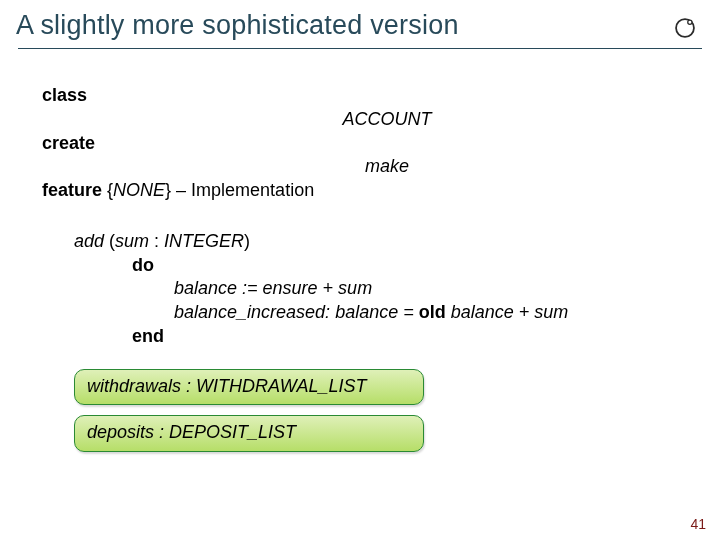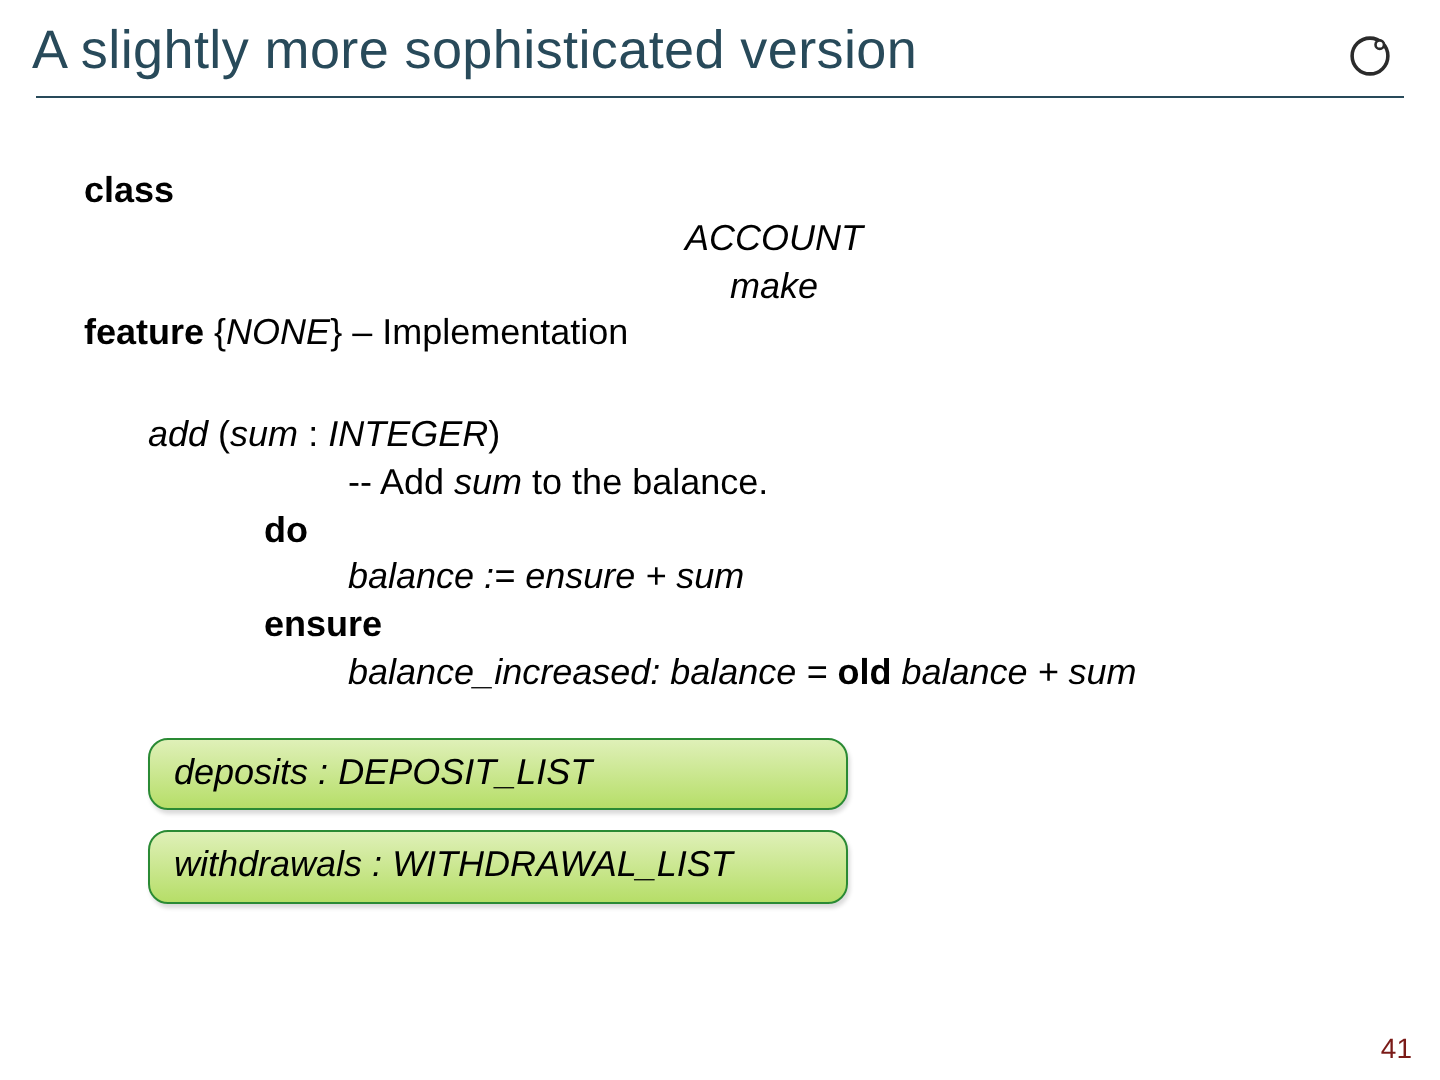--- a/index.html
+++ b/index.html
@@ -112,51 +112,51 @@
   <div class="title-underline"></div>
 
   <div class="body">
 
     <div>
       <span class="kw">class</span>
     </div>
     <div class="ind1">
       <span class="ital">ACCOUNT</span>
     </div>
+    <div>
+      <span class="kw">create</span>
+    </div>
     <div class="ind1">
       <span class="ital">make</span>
     </div>
     <div>
       <span class="kw">feature</span><span> {</span><span class="ital">NONE</span><span>}</span><span> – Implementation</span>
     </div>
 
     <div class="sec2">
       <div>
         <span class="ital">add </span><span>(</span><span class="ital">sum </span><span>: </span><span class="ital">INTEGER</span><span>)</span>
       </div>
-      <div class="ind3">
-        <span>-- Add </span><span class="ital">sum</span><span> to the balance.</span>
-      </div>
       <div class="ind2">
         <span class="kw">do</span>
       </div>
       <div class="ind3 ital">balance := ensure + sum</div>
-      <div class="ind2">
-        <span class="kw">ensure</span>
-      </div>
       <div class="ind3">
         <span class="ital">balance_increased: </span><span class="ital">balance = </span><span class="kw">old</span><span class="ital"> balance + sum</span>
+      </div>
+      <div class="ind2">
+        <span class="kw">end</span>
       </div>
     </div>
 
     <div class="boxwrap">
       <div class="callout">
-        <span class="ident">deposits </span><span>: </span><span class="type">DEPOSIT_LIST</span>
+        <span class="ident">withdrawals </span><span>: </span><span class="type">WITHDRAWAL_LIST</span>
       </div>
       <div class="callout">
-        <span class="ident">withdrawals </span><span>: </span><span class="type">WITHDRAWAL_LIST</span>
+        <span class="ident">deposits </span><span>: </span><span class="type">DEPOSIT_LIST</span>
       </div>
     </div>
 
   </div>
 
   <div class="pagenum">41</div>
 </div>
 
 </body></html>

